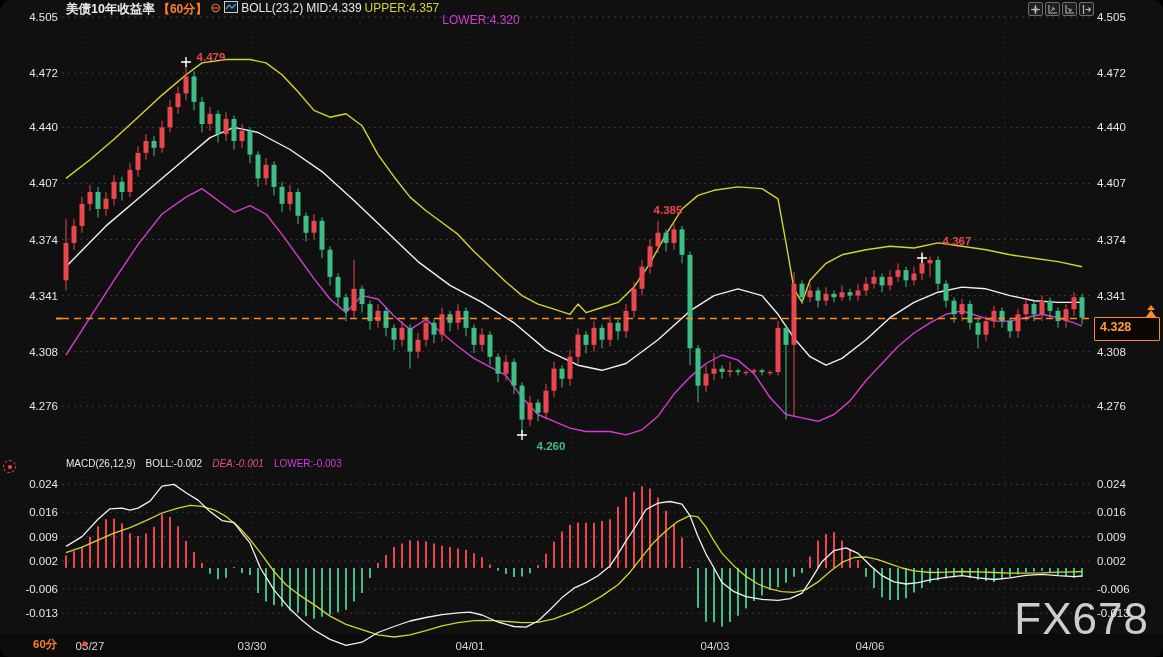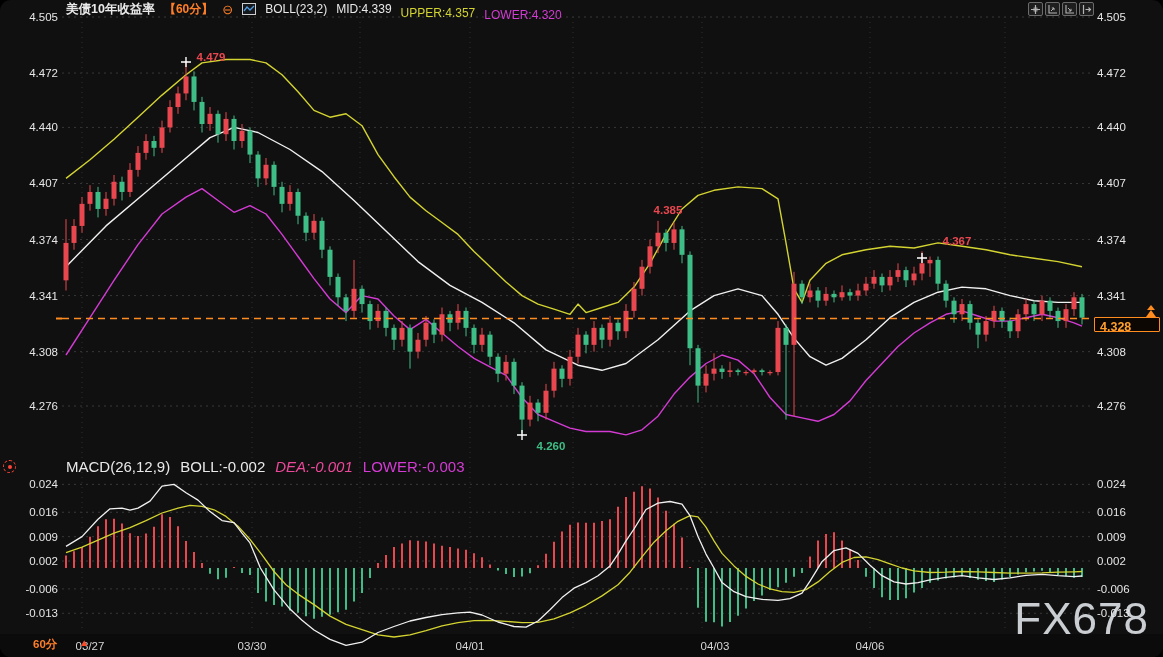--- a/index.html
+++ b/index.html
@@ -1,38 +1,38 @@
 <!DOCTYPE html>
 <html><head>
 <meta charset="utf-8">
 <style>
   html,body{margin:0;padding:0;background:#000;}
   .app{position:relative;width:1163px;height:657px;background:#101010;overflow:hidden;
        font-family:"Liberation Sans",sans-serif;border-radius:11px;-webkit-font-smoothing:antialiased;}
   .bottom-strip{position:absolute;left:0;top:634px;width:1163px;height:23px;background:#0b0b0b;}
   svg#chart-svg{position:absolute;left:0;top:0;}
   .overlay{position:absolute;z-index:3;}
-  .hdr{left:66px;top:1px;height:16px;display:flex;align-items:center;gap:9px;font-size:12px;white-space:nowrap;}
+  .hdr{left:66px;top:1px;height:16px;display:flex;align-items:flex-start;gap:3px;font-size:12px;white-space:nowrap;}
   .hdr .title{color:#e9e9e9;font-weight:bold;font-size:12.5px;}
   .hdr .period{color:#ff7f28;font-weight:bold;}
   .hdr .minus{color:#ff7f28;font-size:13px;line-height:1;}
   .hdr .boll,.hdr .mid{color:#e9e9e9;}
-  .hdr .upper{color:#d3d331;margin-top:7px;}
+  .hdr .upper{color:#d3d331;}
   .hdr .lower{color:#d43bd4;margin-top:12px;}
   .toolbar{right:69px;top:2px;display:flex;gap:2px;}
   .tool-btn{width:15px;height:14px;background:#1e1e1e;border:1px solid #6b6b6b;border-radius:2px;
             display:flex;align-items:center;justify-content:center;box-sizing:border-box;}
-  .macd-hdr{left:66px;top:458px;display:flex;gap:10px;font-size:15px;white-space:nowrap;}
+  .macd-hdr{left:66px;top:458px;display:flex;gap:10px;font-size:10px;white-space:nowrap;}
   .macd-hdr .lbl,.macd-hdr .diff{color:#e9e9e9;}
   .macd-hdr .dea{color:#ec4899;font-style:italic;}
   .macd-hdr .macd{color:#d43bd4;}
   .rec-dot{left:3px;top:460px;width:11px;height:11px;border:1px dashed #ff4538;border-radius:50%;
            display:flex;align-items:center;justify-content:center;}
   .rec-dot i{display:block;width:4px;height:4px;border-radius:50%;background:#ff4538;}
-  .price-badge{left:1094px;top:317px;width:66px;height:15px;border:1px solid #ff8c1e;background:#0c0702;
+  .price-badge{left:1094px;top:317px;width:66px;height:24px;border:1px solid #ff8c1e;background:#0c0702;
                color:#ffa02c;font-size:12.5px;font-weight:bold;line-height:18px;padding-left:5px;
                box-sizing:border-box;border-radius:1px;}
   .badge-marker{left:1143px;top:304px;width:16px;height:13px;}
   .tf{left:33px;top:637px;display:flex;align-items:flex-start;gap:22px;font-size:11.5px;}
   .tf .p{color:#ff7f28;font-weight:bold;}
   .tf .tri{color:#ff4b28;font-size:10px;}
   .watermark{right:14px;top:594px;font-size:44px;font-weight:500;color:#e4e8ec;opacity:.88;
              letter-spacing:1px;}
 </style>
 </head>

